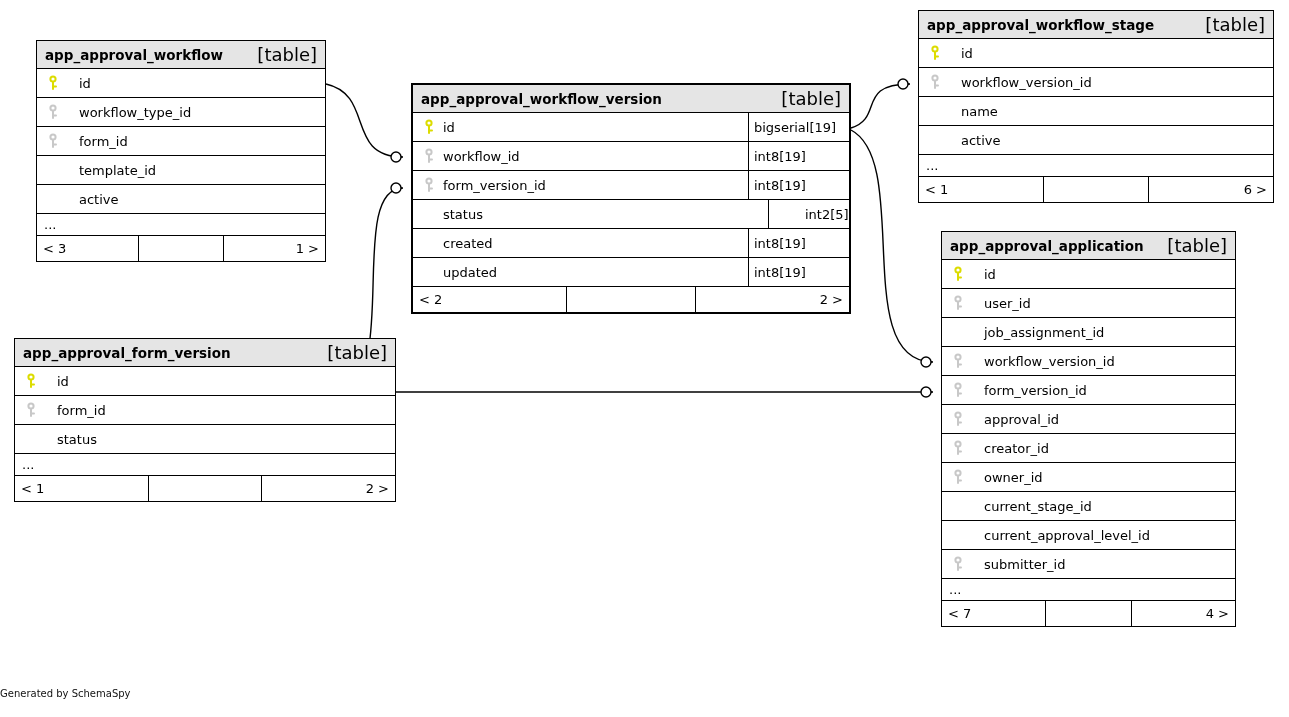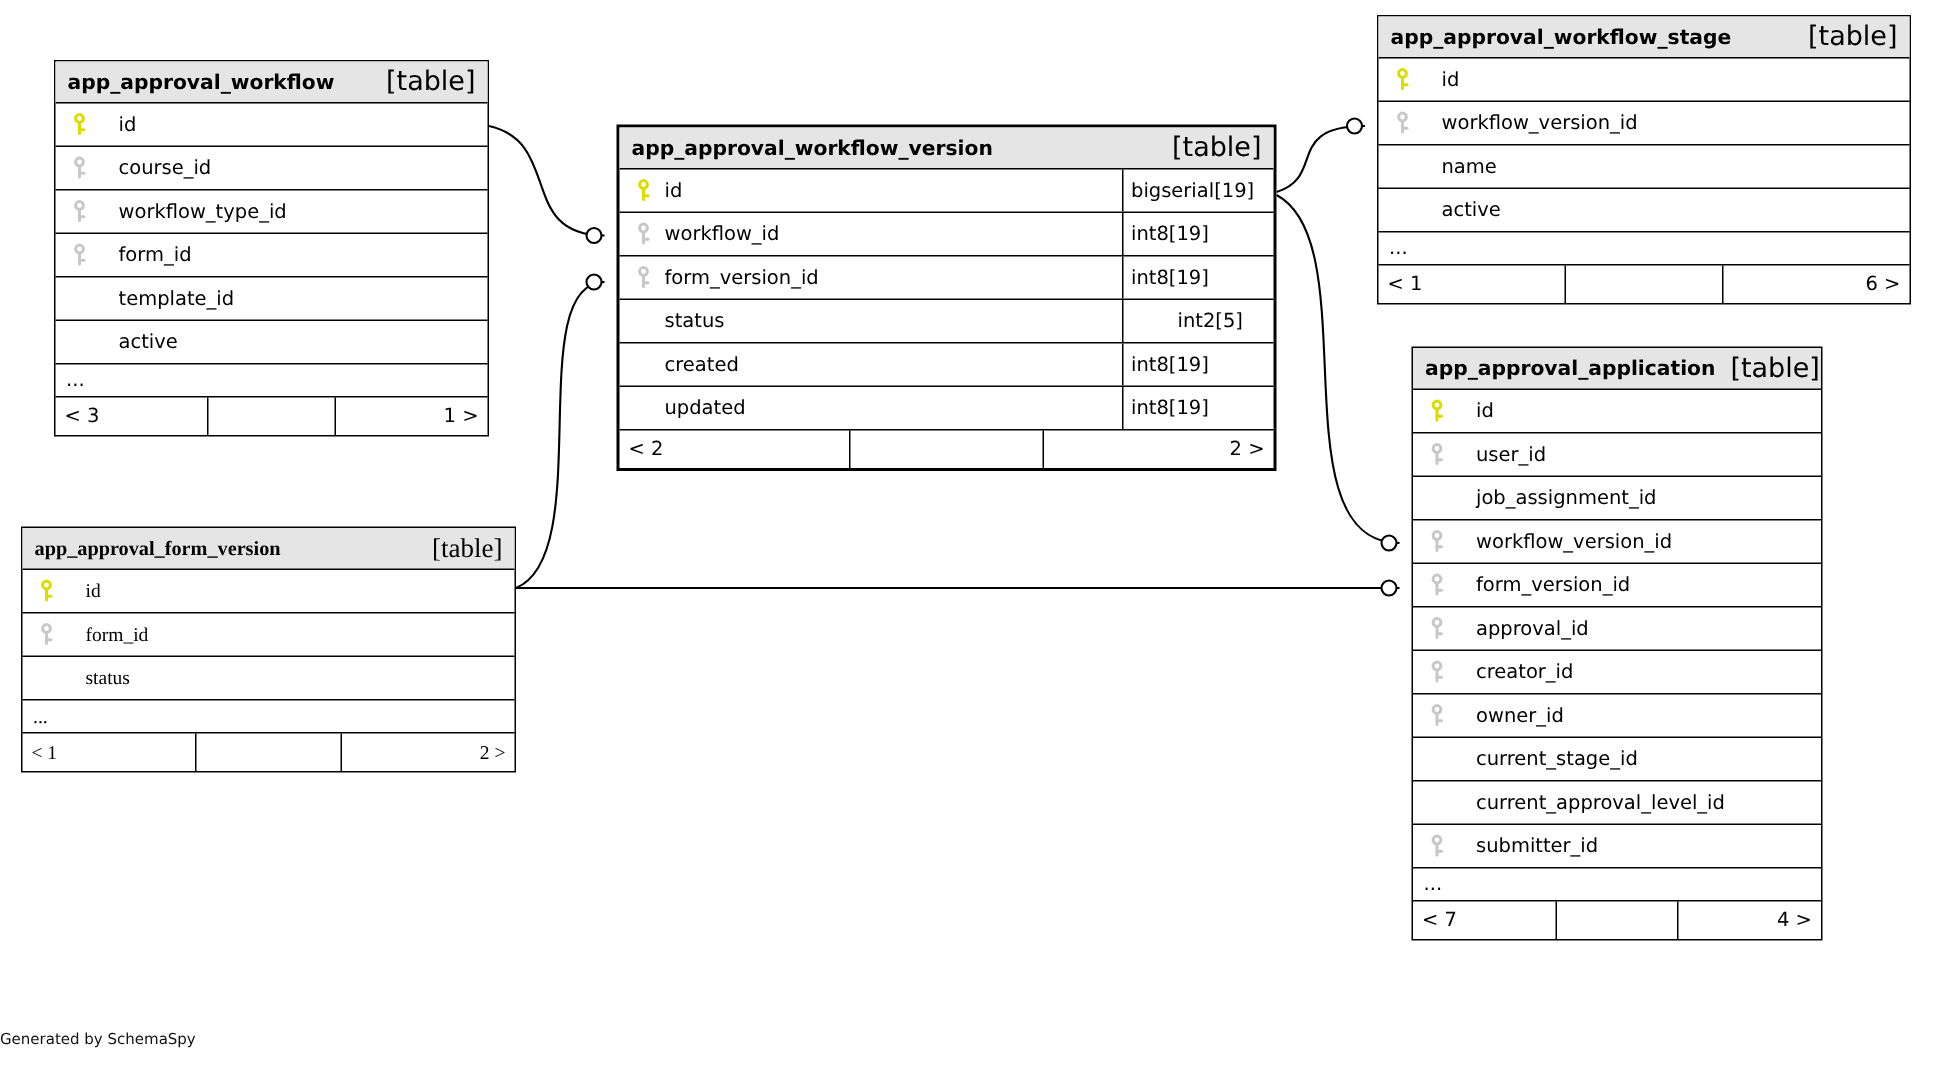--- a/index.html
+++ b/index.html
@@ -151,32 +151,20 @@
         <div class="t-row">
           <span class="key-wrap">
             <svg width="12" height="16" viewBox="0 0 12 16">
               <g stroke="#c8c8c8" fill="none" stroke-width="2" stroke-linecap="round">
                 <circle cx="5" cy="4" r="2.6"></circle>
                 <path d="M5 7 L5 14"></path>
                 <path d="M5 11.5 L8 11.5"></path>
               </g>
             </svg>
           </span>
-          <span class="col-label">course_id</span>
-        </div>
-        <div class="t-row">
-          <span class="key-wrap">
-            <svg width="12" height="16" viewBox="0 0 12 16">
-              <g stroke="#c8c8c8" fill="none" stroke-width="2" stroke-linecap="round">
-                <circle cx="5" cy="4" r="2.6"></circle>
-                <path d="M5 7 L5 14"></path>
-                <path d="M5 11.5 L8 11.5"></path>
-              </g>
-            </svg>
-          </span>
           <span class="col-label">workflow_type_id</span>
         </div>
         <div class="t-row">
           <span class="key-wrap">
             <svg width="12" height="16" viewBox="0 0 12 16">
               <g stroke="#c8c8c8" fill="none" stroke-width="2" stroke-linecap="round">
                 <circle cx="5" cy="4" r="2.6"></circle>
                 <path d="M5 7 L5 14"></path>
                 <path d="M5 11.5 L8 11.5"></path>
               </g>
@@ -236,21 +224,21 @@
                 <path d="M5 7 L5 14"></path>
                 <path d="M5 11.5 L8 11.5"></path>
               </g>
             </svg>
           </span>
           <span class="col-label">form_version_id</span>
           <span class="col-type" style="width: 101px;">int8[19]</span>
         </div>
         <div class="t-row">
           <span class="col-label">status</span>
-          <span class="col-type" style="width: 101px; padding-left: 36px;">int2[5]</span>
+          <span class="col-type" style="width: 81px; padding-left: 36px;">int2[5]</span>
         </div>
         <div class="t-row">
           <span class="col-label">created</span>
           <span class="col-type" style="width: 101px;">int8[19]</span>
         </div>
         <div class="t-row">
           <span class="col-label">updated</span>
           <span class="col-type" style="width: 101px;">int8[19]</span>
         </div>
         <div class="t-footer">
@@ -294,21 +282,21 @@
         <div class="t-row">
           <span class="col-label">active</span>
         </div>
         <div class="t-ellipsis">...</div>
         <div class="t-footer">
           <div class="cell c-left">&lt; 1</div>
           <div class="cell c-mid"></div>
           <div class="cell c-right">6 &gt;</div>
         </div>
       </div>
-      <div class="db-table" style="left: 941px; top: 231px; width: 274px;">
+      <div class="db-table" style="left: 941px; top: 231px; width: 295px;">
         <div class="t-header">
           <span class="t-name">app_approval_application</span>
           <span class="t-badge">[table]</span>
         </div>
         <div class="t-row">
           <span class="key-wrap">
             <svg width="12" height="16" viewBox="0 0 12 16">
               <g stroke="#dcdc00" fill="none" stroke-width="2" stroke-linecap="round">
                 <circle cx="5" cy="4" r="2.6"></circle>
                 <path d="M5 7 L5 14"></path>
@@ -411,21 +399,21 @@
           </span>
           <span class="col-label">submitter_id</span>
         </div>
         <div class="t-ellipsis">...</div>
         <div class="t-footer">
           <div class="cell c-left">&lt; 7</div>
           <div class="cell c-mid"></div>
           <div class="cell c-right">4 &gt;</div>
         </div>
       </div>
-      <div class="db-table" style="left: 14px; top: 351px; width: 330px; font-family: Liberation Serif, serif;">
+      <div class="db-table" style="left: 14px; top: 338px; width: 382px;">
         <div class="t-header">
           <span class="t-name">app_approval_form_version</span>
           <span class="t-badge">[table]</span>
         </div>
         <div class="t-row">
           <span class="key-wrap">
             <svg width="12" height="16" viewBox="0 0 12 16">
               <g stroke="#dcdc00" fill="none" stroke-width="2" stroke-linecap="round">
                 <circle cx="5" cy="4" r="2.6"></circle>
                 <path d="M5 7 L5 14"></path>

